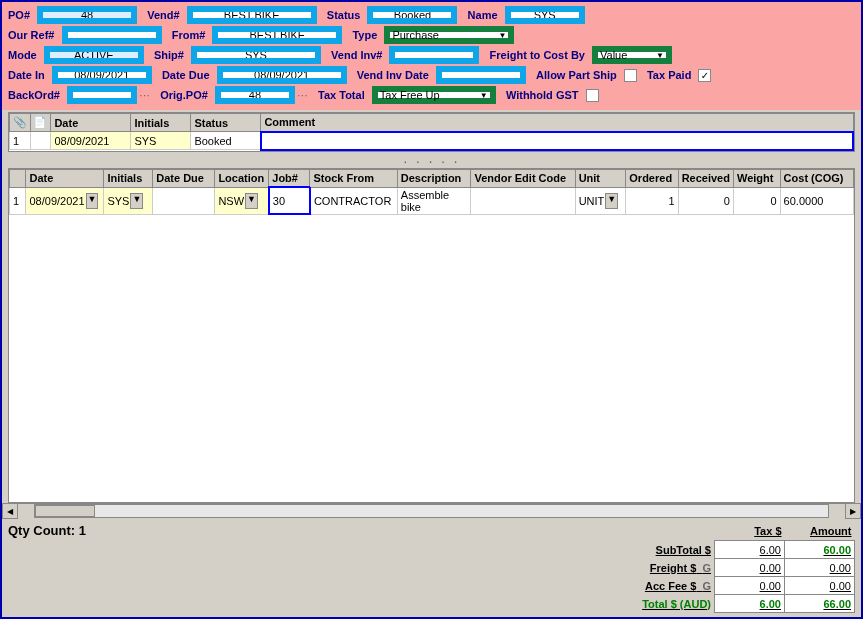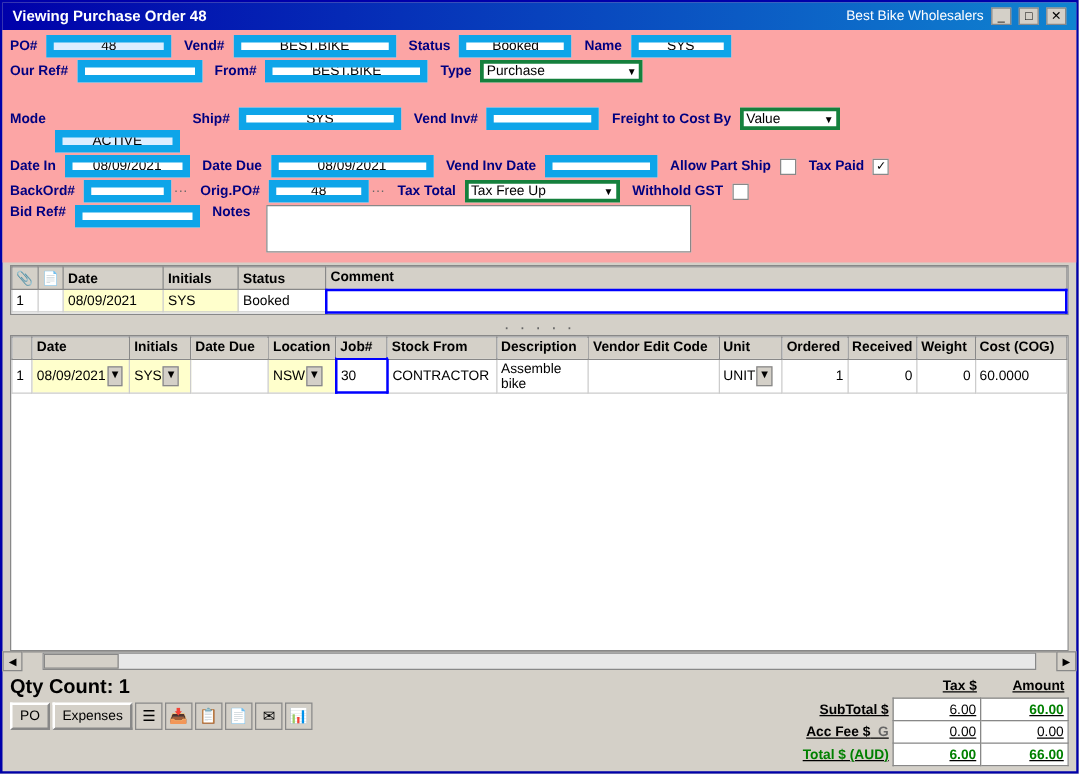--- a/index.html
+++ b/index.html
@@ -12,21 +12,21 @@
     .title-bar-right { display: flex; align-items: center; gap: 6px; font-size: 11px; }
     .title-btn { background: #d4d0c8; border: 1px solid #888; width: 16px; height: 14px; display: flex; align-items: center; justify-content: center; cursor: pointer; color: black; font-size: 10px; }
     
     
     .form-area { background: #fca5a5; padding: 4px 6px; flex-shrink: 0; }
     .form-row { display: flex; align-items: center; margin-bottom: 2px; gap: 2px; }
     .form-label { color: #000080; font-weight: bold; min-width: fit-content; white-space: nowrap; }
     .form-field { background: white; border: 6px solid #0ea5e9; height: 18px; padding: 1px 2px; text-align: center; }
     .form-field-blue { background: #ddeeff; }
     
-    .status-dropdown { background: white; border: 3px solid #15803d; height: 18px; padding: 1px 2px; display: flex; align-items: center; justify-content: space-between; }
+    .status-dropdown { background: white; border: 6px solid #15803d; height: 18px; padding: 1px 2px; display: flex; align-items: center; justify-content: space-between; }
     .dropdown-arrow { font-size: 8px; }
     
     
     .notes-area { background: white; border: 1px solid #888; height: 40px; margin: 0 6px 2px; }
     
     
     .currency-row { display: flex; align-items: center; justify-content: center; padding: 2px 6px; gap: 8px; }
     
     
     .status-table-container { margin: 2px 6px; border: 1px solid #888; background: white; flex-shrink: 0; }
@@ -51,21 +51,21 @@
     
     
     .h-scroll { height: 16px; background: #d4d0c8; border-top: 1px solid #888; display: flex; align-items: center; flex-shrink: 0; }
     .h-scroll-track { flex: 1; height: 14px; background: #e8e8e8; border: 1px solid #888; margin: 0 16px; position: relative; }
     .h-scroll-thumb { position: absolute; left: 0; top: 0; width: 60px; height: 100%; background: #d4d0c8; border: 1px solid #888; }
     .scroll-btn { width: 16px; height: 16px; background: #d4d0c8; border: 1px solid #888; display: flex; align-items: center; justify-content: center; cursor: pointer; font-size: 8px; flex-shrink: 0; }
     
     
     .bottom-area { display: flex; gap: 4px; padding: 4px 6px; flex-shrink: 0; align-items: flex-start; }
     .bottom-left { display: flex; flex-direction: column; gap: 3px; }
-    .qty-count { font-weight: bold; font-size: 16px; }
+    .qty-count { font-weight: bold; font-size: 13px; }
     .action-buttons { display: flex; gap: 4px; }
     .action-btn { background: #d4d0c8; border: 2px solid; border-color: #fff #888 #888 #fff; padding: 2px 10px; height: 24px; cursor: pointer; font-size: 11px; white-space: nowrap; }
     .toolbar-icons { display: flex; gap: 2px; align-items: center; }
     .toolbar-icon { background: #d4d0c8; border: 1px solid #888; width: 22px; height: 22px; display: flex; align-items: center; justify-content: center; cursor: pointer; font-size: 12px; }
     .tab-btn { background: #d4d0c8; border: 2px solid; border-color: #fff #888 #888 #fff; padding: 2px 6px; height: 22px; cursor: pointer; font-size: 11px; }
     
     
     .summary-table-container { flex: 1; }
     .summary-table { width: 100%; border-collapse: collapse; text-decoration: underline; }
     .summary-table td { padding: 1px 3px; height: 18px; font-size: 11px; }
@@ -76,29 +76,20 @@
     
     
     .checkbox { width: 13px; height: 13px; border: 1px solid #888; background: white; display: inline-flex; align-items: center; justify-content: center; }
     .checkbox.checked::after { content: '✓'; font-size: 10px; }
   </style>
 </head>
 <body>
 
 <div class="window">
 
-  <div class="title-bar">
-    <span class="title-bar-left">Viewing Purchase Order 48</span>
-    <div class="title-bar-right">
-      <span>Best Bike Wholesalers</span>
-      <div class="title-btn">_</div>
-      <div class="title-btn">□</div>
-      <div class="title-btn">✕</div>
-    </div>
-  </div>
 
   <div class="form-area">
 
     <div class="form-row">
       <span class="form-label">PO#</span>
       &nbsp;
       <input class="form-field form-field-blue" style="width: 100px;" value="48">
       &nbsp;&nbsp;
       <span class="form-label">Vend#</span>
       &nbsp;
@@ -126,21 +117,21 @@
       &nbsp;
       <div class="status-dropdown" style="width:130px">
         <span>Purchase</span>
         <span class="dropdown-arrow">▼</span>
       </div>
     </div>
 
     <div class="form-row">
       <span class="form-label">Mode</span>
       &nbsp;
-      <input class="form-field form-field-blue" style="width: 100px; margin-top: 36px;" value="ACTIVE">
+      <input class="form-field form-field-blue" style="width: 100px;" value="ACTIVE">
       &nbsp;&nbsp;
       <span class="form-label">Ship#</span>
       &nbsp;
       <input class="form-field" style="width: 130px;" value="SYS">
       &nbsp;&nbsp;
       <span class="form-label">Vend Inv#</span>
       &nbsp;
       <input class="form-field" style="width: 90px;">
       &nbsp;&nbsp;
       <span class="form-label">Freight to Cost By</span>
@@ -189,29 +180,20 @@
       <div class="status-dropdown" style="width:124px">
         <span>Tax Free Up</span>
         <span class="dropdown-arrow">▼</span>
       </div>
       &nbsp;&nbsp;
       <span class="form-label">Withhold GST</span>
       &nbsp;
       <div class="checkbox"></div>
     </div>
 
-    <div class="form-row" style="align-items:flex-start">
-      <span class="form-label">Bid Ref#</span>
-      &nbsp;
-      <input class="form-field" style="width: 100px;">
-      &nbsp;&nbsp;
-      <span class="form-label">Notes</span>
-      &nbsp;
-      <textarea class="notes-area" style="width: 340px; height: 38px; border: 1px solid rgb(136, 136, 136); resize: none; font-size: 11px;"></textarea>
-    </div>
   </div>
 
 
   <div class="status-table-container">
     <table class="status-table">
       <thead>
         <tr>
           <th style="width:20px">📎</th>
           <th style="width:20px">📄</th>
           <th style="width:80px">Date</th>
@@ -302,46 +284,44 @@
     <div class="scroll-btn">◀</div>
     <div class="h-scroll-track">
       <div class="h-scroll-thumb"></div>
     </div>
     <div class="scroll-btn">▶</div>
   </div>
 
   <div class="bottom-area">
     <div class="bottom-left">
       <div class="qty-count">Qty Count: 1</div>
-      <div class="toolbar-icons">
-        <button class="tab-btn">PO</button>
-        <button class="tab-btn">Expenses</button>
-        <div class="toolbar-icon">☰</div>
-        <div class="toolbar-icon">📥</div>
-        <div class="toolbar-icon">📋</div>
-        <div class="toolbar-icon">📄</div>
-        <div class="toolbar-icon">✉</div>
-        <div class="toolbar-icon">📊</div>
-      </div>
     </div>
 
     <div class="summary-table-container">
       <table class="summary-table">
         <thead>
           <tr>
             <td></td>
             <td class="summary-label">Tax $</td>
             <td class="summary-label">Amount</td>
           </tr>
         </thead>
         <tbody>
           <tr>
             <td class="summary-label">SubTotal $</td>
             <td class="summary-value">6.00</td>
             <td class="summary-value" style="color:#008000;font-weight:bold">60.00</td>
+          </tr>
+          <tr>
+            <td class="summary-label">
+              <span>Freight $</span>
+              &nbsp;<span class="summary-g">G</span>
+            </td>
+            <td class="summary-value">0.00</td>
+            <td class="summary-value">0.00</td>
           </tr>
           <tr>
             <td class="summary-label">
               <span>Acc Fee $</span>
               &nbsp;<span class="summary-g">G</span>
             </td>
             <td class="summary-value">0.00</td>
             <td class="summary-value">0.00</td>
           </tr>
           <tr>

